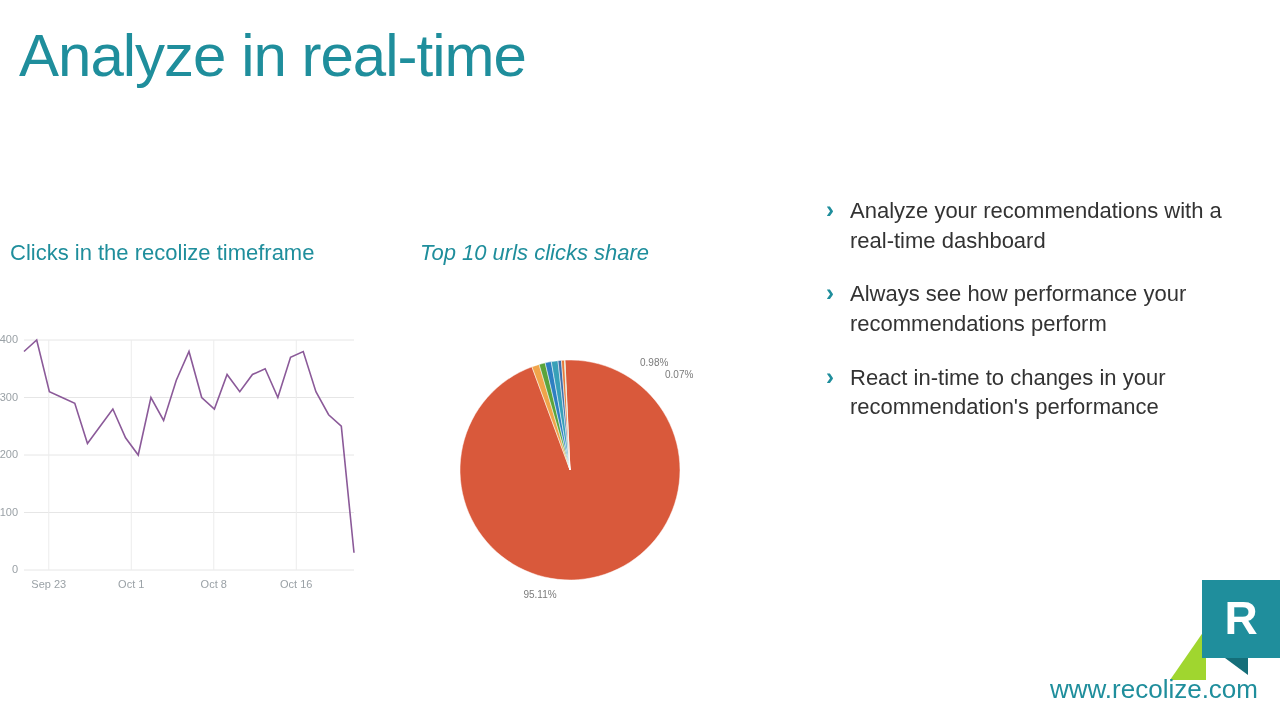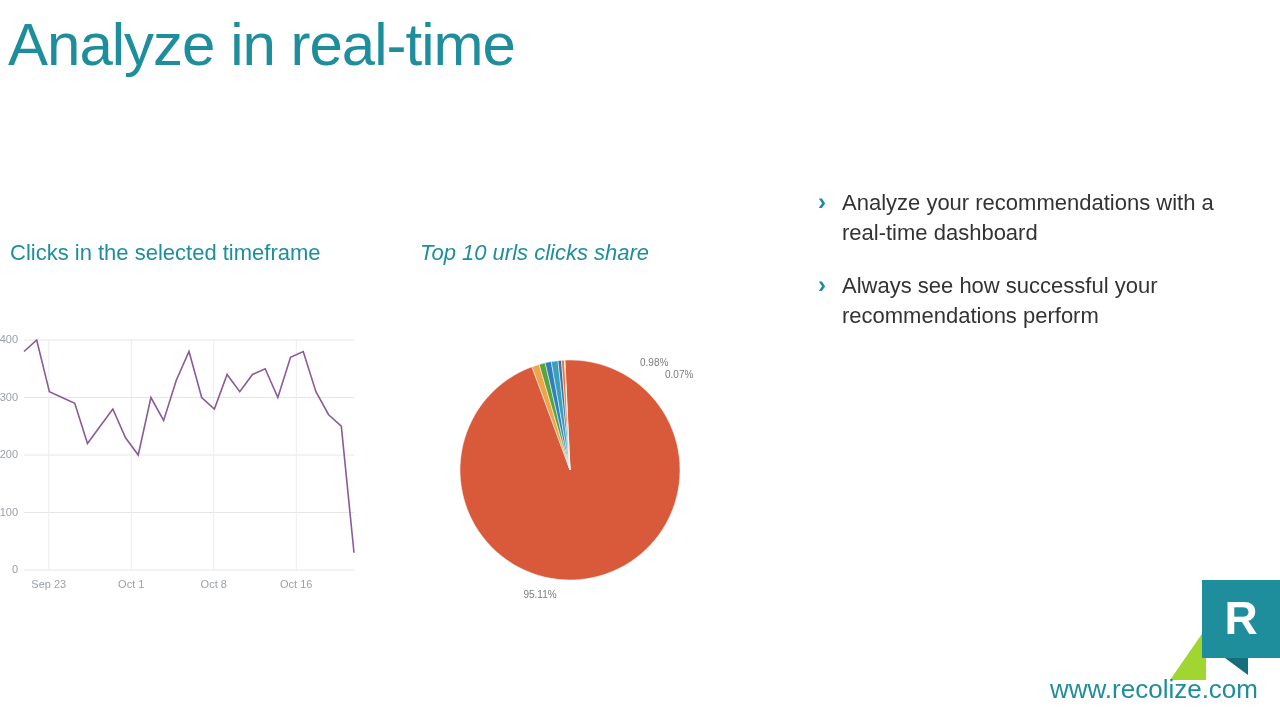--- a/index.html
+++ b/index.html
@@ -1,45 +1,45 @@
 <!DOCTYPE html>
 <html><head>
 <meta charset="utf-8">
 <style>
   html,body{margin:0;padding:0;width:1280px;height:720px;background:#fff;
             font-family:"Segoe UI","Helvetica Neue",Arial,sans-serif;
             color:#4a4a4a;overflow:hidden;position:relative}
-  h1{margin:0;padding:10px 0 0 8px;font-weight:300;font-size:60px;
+  h1{margin:11px;padding:10px 0 0 8px;font-weight:300;font-size:60px;
      color:#1f8e9c;letter-spacing:-1px}
   .charts{position:absolute;left:0;top:240px;width:780px;}
   .chart-title{font-size:22px;color:#1f8e9c;font-weight:400;}
   .ct-left{position:absolute;left:10px;top:0;}
   .ct-right{position:absolute;left:420px;top:0;font-style:italic;}
   .line-wrap{position:absolute;left:0;top:90px;width:360px;height:270px;}
   .pie-wrap{position:absolute;left:440px;top:90px;width:300px;height:270px;}
   .bullets{position:absolute;left:810px;top:180px;width:450px;}
-  .bullets ul{list-style:none;margin:8px;padding:0;}
+  .bullets ul{list-style:none;margin:16px;padding:0;}
   .bullets li{position:relative;padding:0 0 24px 24px;font-size:22px;
               line-height:1.35;color:#333;}
   .bullets li::before{content:"›";position:absolute;left:0;top:-2px;
                       color:#1f8e9c;font-size:24px;font-weight:600;}
   .footer-url{position:absolute;right:22px;bottom:15px;font-size:26px;
               color:#1f8e9c;font-weight:400;}
   .logo{position:absolute;right:0;bottom:40px;width:110px;height:100px;}
   
   .axis-text{font-size:11px;fill:#9aa1a6;}
   .pie-label{font-size:10px;fill:#7b7b7b;}
 </style>
 </head>
 <body>
 
 <h1>Analyze in real-time</h1>
 
 <div class="charts">
-  <div class="chart-title ct-left">Clicks in the selected timeframe</div>
+  <div class="chart-title ct-left">Clicks in the recolize timeframe</div>
   <div class="chart-title ct-right">Top 10 urls clicks share</div>
 
   <div class="line-wrap">
     <svg id="line-svg" viewBox="0 0 360 270" width="360" height="270">
         <line x1="24" x2="354" y1="240" y2="240" stroke="#e6e6e6" stroke-width="1"></line>
         <text x="18" y="243" text-anchor="end" class="axis-text">0</text>
         <line x1="24" x2="354" y1="182.5" y2="182.5" stroke="#e6e6e6" stroke-width="1"></line>
         <text x="18" y="185.5" text-anchor="end" class="axis-text">100</text>
         <line x1="24" x2="354" y1="125" y2="125" stroke="#e6e6e6" stroke-width="1"></line>
         <text x="18" y="128" text-anchor="end" class="axis-text">200</text>
@@ -72,21 +72,22 @@
         <text x="100" y="268" text-anchor="middle" class="pie-label">95.11%</text>
         <text x="200" y="36" text-anchor="start" class="pie-label">0.98%</text>
         <text x="225" y="48" text-anchor="start" class="pie-label">0.07%</text>
       </svg>
   </div>
 </div>
 
 <div class="bullets">
   <ul id="bullet-ul">
       <li>Analyze your recommendations with a real-time dashboard</li>
-      <li>Always see how successful your recommendations perform</li>
+      <li>Always see how performance your recommendations perform</li>
+      <li>React in-time to changes in your recommendation's performance</li>
     </ul>
 </div>
 
 <div class="logo">
   <svg viewBox="0 0 110 100" width="110" height="100">
     <polygon points="0,100 36,48 36,100" fill="#a0d62f"></polygon>
     <rect x="32" y="0" width="78" height="78" fill="#1f8e9c"></rect>
     <polygon points="55,78 78,95 78,78" fill="#156e79"></polygon>
     <text x="71" y="54" text-anchor="middle" font-size="46" font-weight="700" fill="#ffffff" font-family="Arial">R</text>
   </svg>

